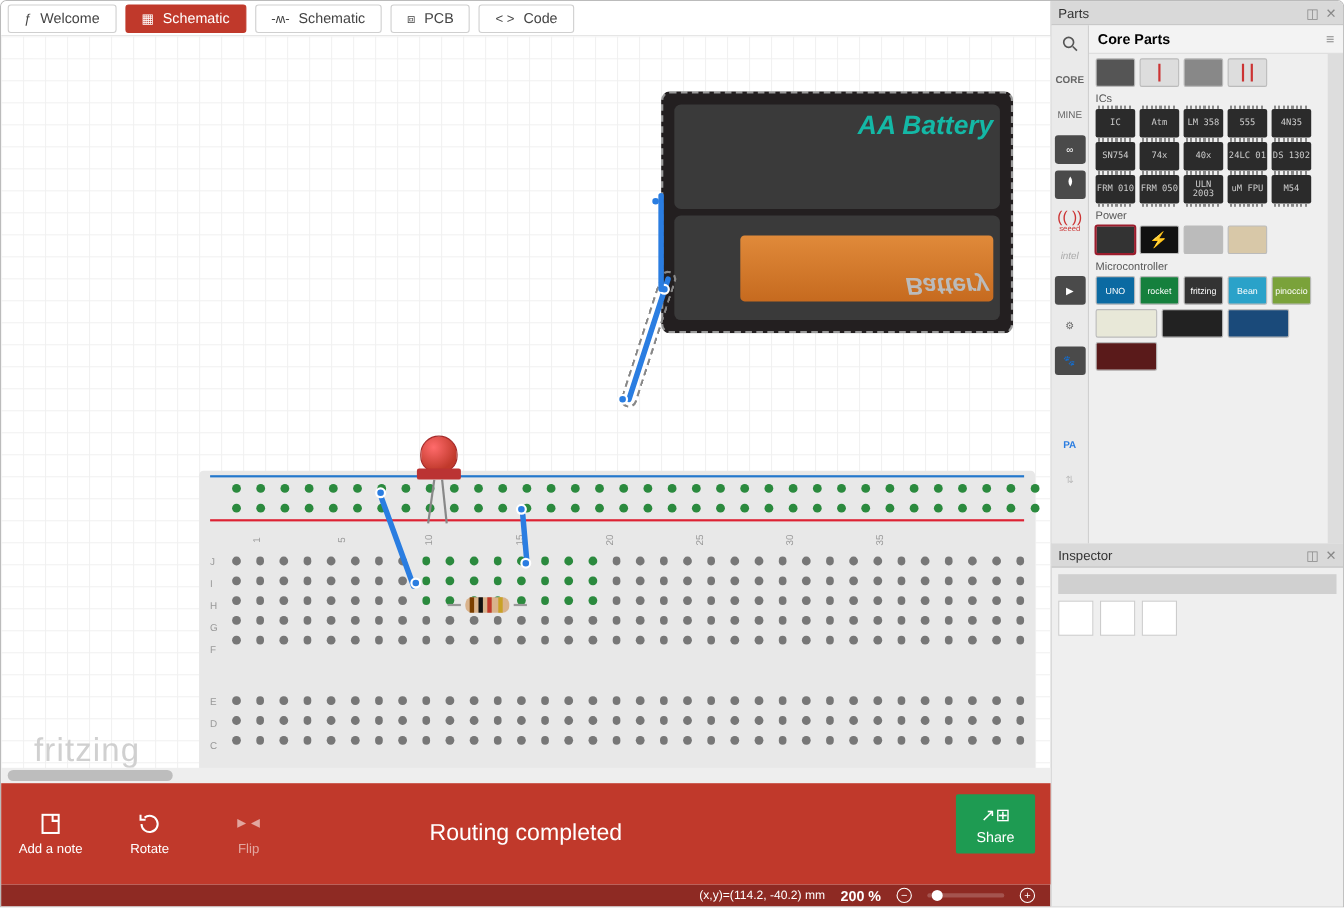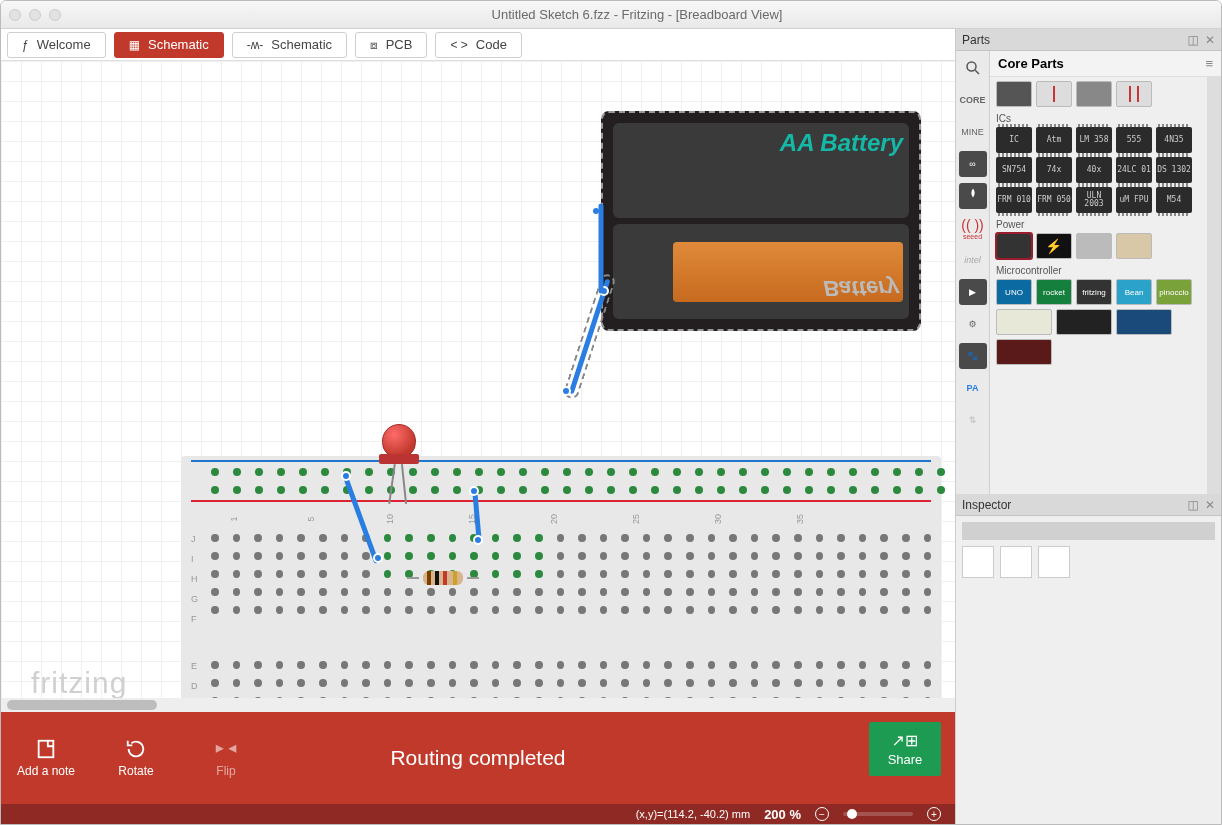--- a/index.html
+++ b/index.html
@@ -96,28 +96,20 @@
   .inspbody { flex:1; padding:6px; }
   .inspstrip { height:18px; background:#d0d0d0; margin-bottom:6px; }
   .inspswatch { display:flex; gap:6px; }
   .inspswatch div { width:32px; height:32px; background:#fff; border:1px solid #ccc; }
   .vscroll { width:14px; background:#ddd; }
 </style>
 </head>
 <body>
 
 <div class="window">
-  <div class="titlebar">
-    <div class="tlights">
-      <div class="tlight"></div>
-      <div class="tlight"></div>
-      <div class="tlight"></div>
-    </div>
-    <div class="title">Untitled Sketch 6.fzz - Fritzing - [Breadboard View]</div>
-  </div>
 
   <div class="body">
     <div class="left">
       <div class="tabs">
         <div class="tab">
           <span class="ticon">ƒ</span>
           <span>Welcome</span>
         </div>
         <div class="tab active">
           <span class="ticon">▦</span>
@@ -643,21 +635,21 @@
               </svg>
             </div>
           <div class="binitem" style="flex-direction:column;color:#c33;">
               <span style="font-size:14px;">(( ))</span>
               <span style="font-size:7px;">seeed</span>
             </div>
           <div class="binitem" style="color:#aaa;font-style:italic;">intel</div>
           <div class="binitem dark">▶</div>
           <div class="binitem">⚙</div>
           <div class="binitem dark">🐾</div>
-          <div class="binitem" style="color:#2a7de1;font-weight:700;">PA</div>
+          <div class="binitem" style="color:#2a7de1;font-weight:700;margin-top:44px;">PA</div>
           <div class="binitem" style="color:#bbb;">⇅</div>
         </div>
         <div class="partsmain">
           <div class="coretitle">
             <span>Core Parts</span>
             <span class="menu">≡</span>
           </div>
           <div style="display:flex; flex:1; min-height:0;">
             <div class="partscroll">
               <div class="pgrid">

